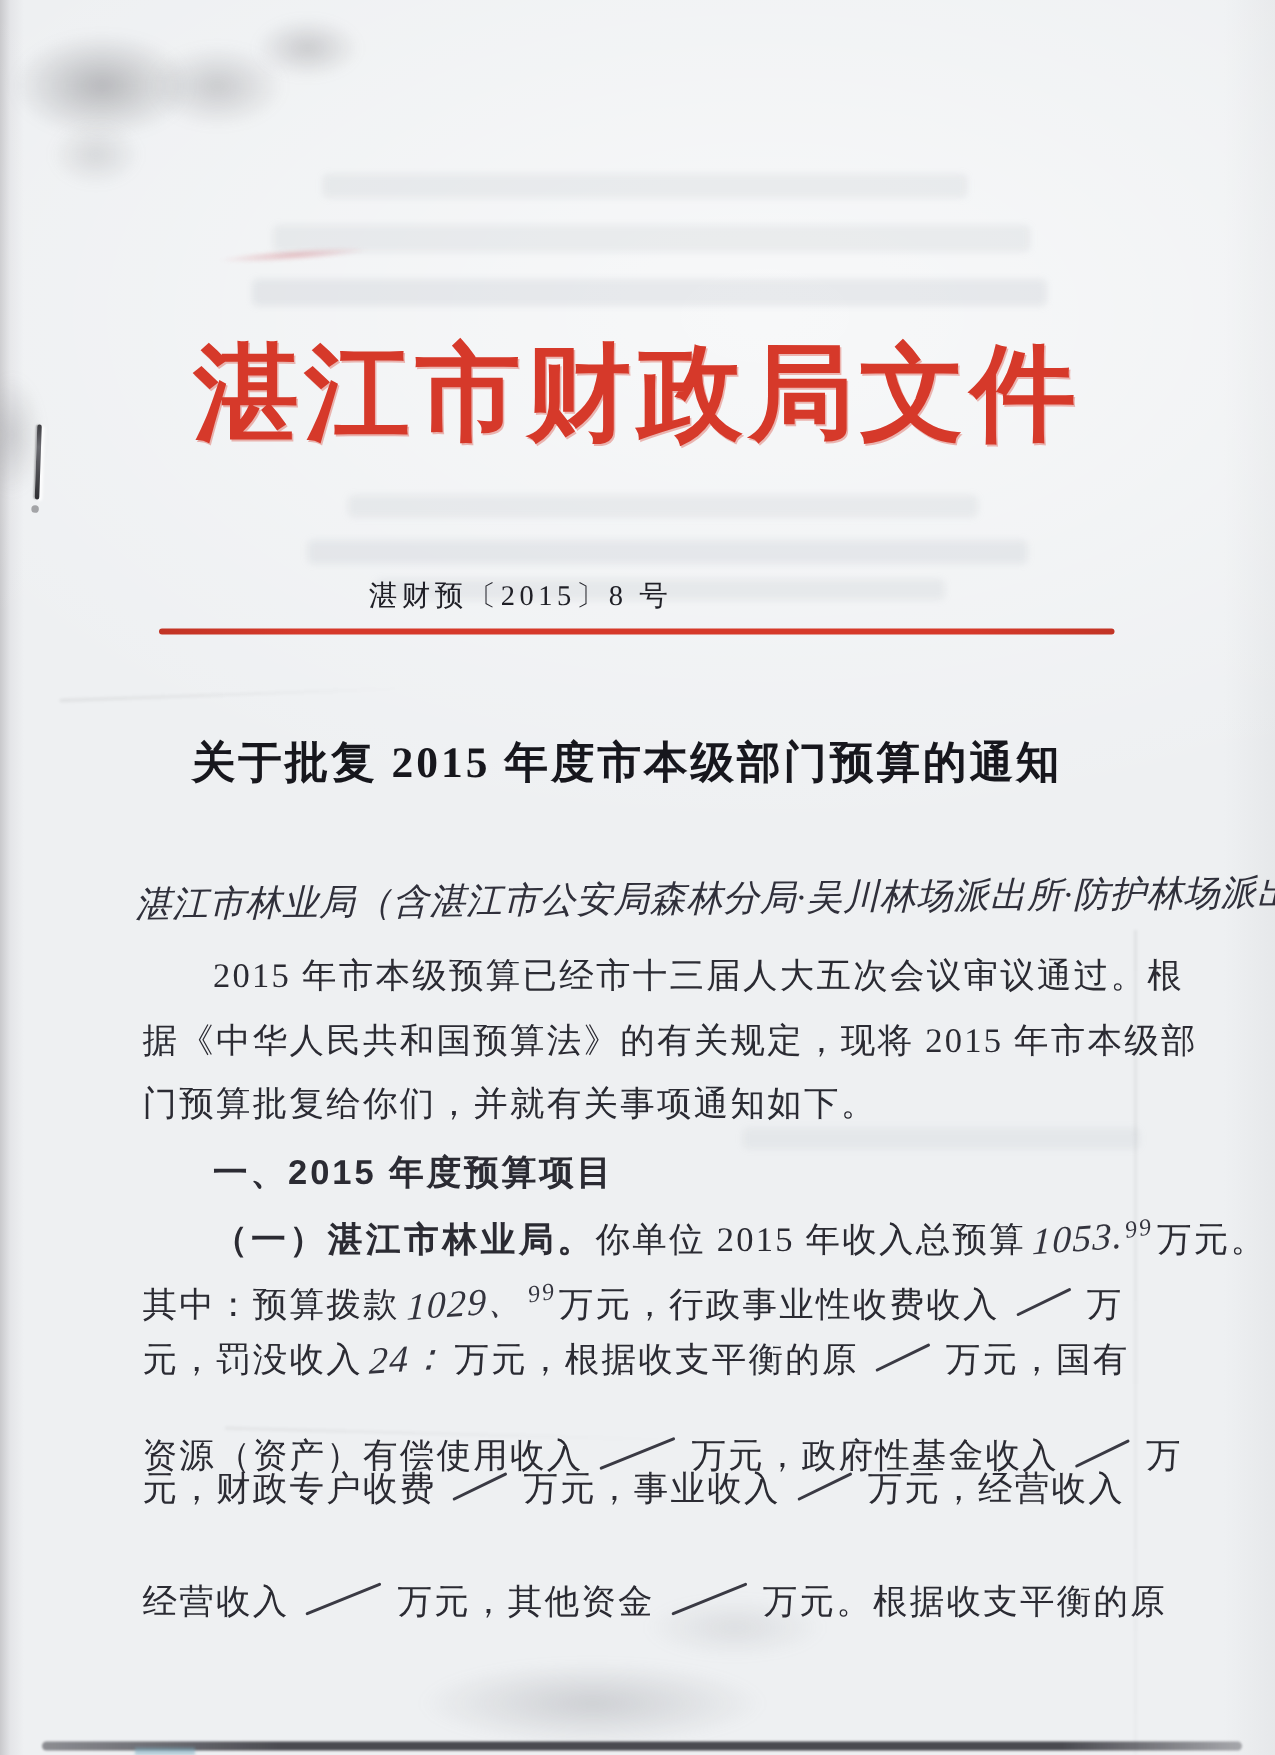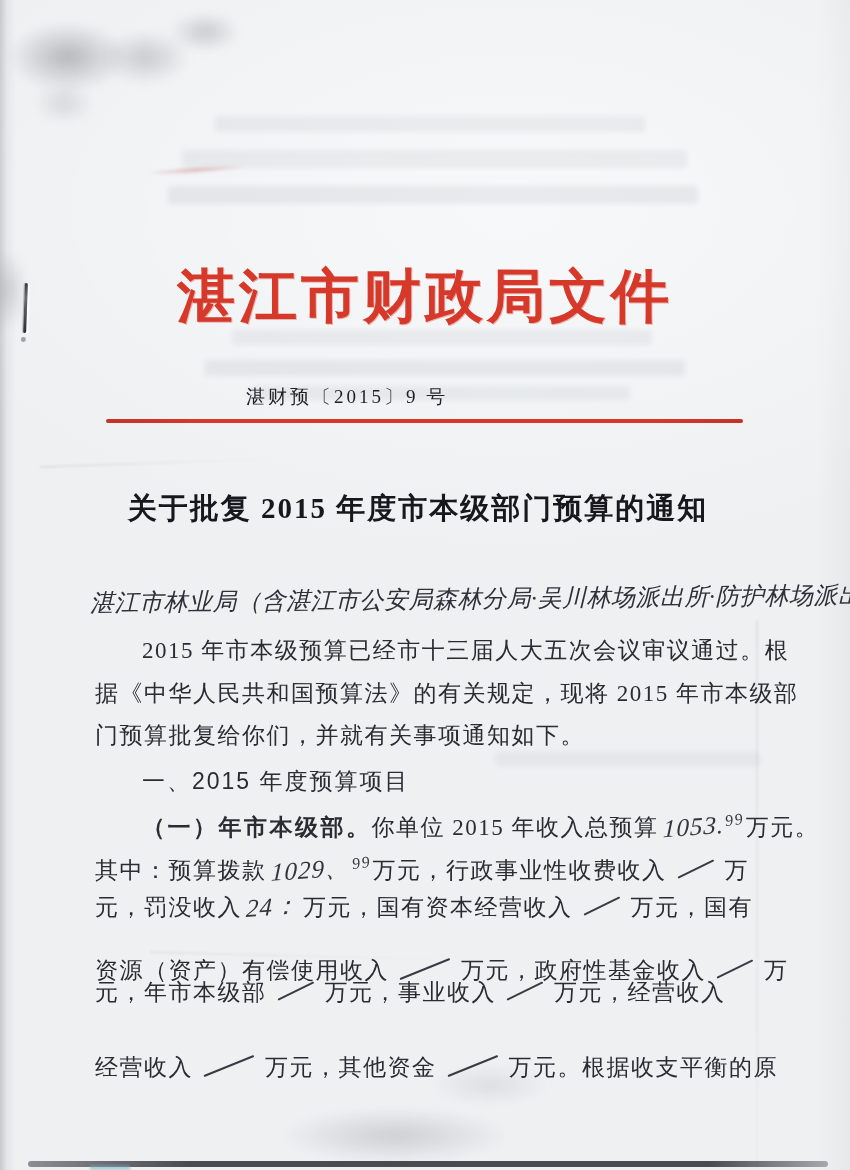--- a/index.html
+++ b/index.html
@@ -43,25 +43,24 @@
   .staple::after{content:"";position:absolute;left:0px;top:54px;width:5px;height:5px;border-radius:50%;background:rgba(70,70,75,.45);}
   .crease1{position:absolute;left:40px;top:462px;width:230px;height:2px;background:linear-gradient(90deg,rgba(0,0,0,.07),rgba(0,0,0,0));transform:rotate(-2deg);filter:blur(1px);}
   .crease2{position:absolute;left:150px;top:955px;width:300px;height:2px;background:linear-gradient(90deg,rgba(0,0,0,.05),rgba(0,0,0,0));transform:rotate(1.5deg);filter:blur(1px);}
   .fold-v{position:absolute;left:756px;top:620px;width:2px;height:550px;background:linear-gradient(180deg,rgba(0,0,0,.06),rgba(0,0,0,.02));filter:blur(1px);}
   .bottom-edge{position:absolute;left:28px;top:1161px;width:800px;height:6px;border-radius:3px;background:linear-gradient(90deg,rgba(60,60,68,.55),rgba(45,45,52,.85) 20%,rgba(45,45,52,.85) 85%,rgba(60,60,68,.4));filter:blur(.6px);}
   .bottom-corner{position:absolute;left:90px;top:1165px;width:40px;height:5px;background:rgba(120,170,190,.5);filter:blur(1px);}
 
   
   .org-title{
     position:absolute;left:0;top:216px;width:850px;text-align:center;
-    font-size:58px;font-weight:bold;letter-spacing:4px;line-height:96px;
+    font-size:70px;font-weight:bold;letter-spacing:4px;line-height:96px;
     color:var(--accent-red);
     text-shadow:1px 1px 0 rgba(214,57,42,.35);
     white-space:nowrap;
-    margin-top:33px;
   }
   .doc-number{
     position:absolute;left:0;top:384px;width:694px;text-align:center;
     font-size:19px;letter-spacing:3px;color:#1f1f26;white-space:nowrap;
   }
   .red-line{
     position:absolute;left:106px;top:419px;width:637px;height:4px;
     background:linear-gradient(90deg,#c23425,var(--accent-red) 15%,var(--accent-red) 85%,#c23425);
     border-radius:2px;
   }
@@ -73,21 +72,21 @@
     position:absolute;left:90px;top:583px;width:760px;
     font-size:24px;color:#30303b;white-space:nowrap;
     font-style:italic;letter-spacing:0.5px;
     transform:rotate(-0.6deg);
   }
   .bline{
     position:absolute;left:95px;width:660px;height:32px;
     font-size:23px;letter-spacing:1.5px;line-height:32px;white-space:nowrap;color:var(--ink);
   }
   .indent{padding-left:47px;}
-  .seg-bold{font-family:"Liberation Sans","DejaVu Sans",sans-serif;font-weight:normal;letter-spacing:2px;}
+  .seg-bold{font-family:"Liberation Sans","DejaVu Sans",sans-serif;font-weight:bold;letter-spacing:2px;}
   .seg-boldkai{font-weight:bold;letter-spacing:2.5px;}
   .hand{
     display:inline-block;font-style:italic;font-size:25px;letter-spacing:1px;color:#34343e;
     transform:rotate(-4deg) skewX(-6deg);margin:0 4px;
   }
   .hand-sup{
     display:inline-block;font-style:italic;font-size:16px;color:#34343e;
     vertical-align:10px;transform:rotate(-8deg);margin-left:-3px;margin-right:2px;
   }
   .slash{display:inline-block;position:relative;width:40px;height:24px;margin:0 9px;vertical-align:-3px;}
@@ -122,51 +121,51 @@
   <div class="ghost g6"></div>
   <div class="ghost g7"></div>
   <div class="staple"></div>
   <div class="crease1"></div>
   <div class="crease2"></div>
   <div class="fold-v"></div>
   <div class="bottom-edge"></div>
   <div class="bottom-corner"></div>
 
   <div class="org-title">湛江市财政局文件</div>
-  <div class="doc-number">湛财预〔2015〕9 号</div>
+  <div class="doc-number">湛财预〔2015〕8 号</div>
   <div class="red-line"></div>
 
   <div class="subject">关于批复 2015 年度市本级部门预算的通知</div>
 
   <div class="recipient">湛江市林业局（含湛江市公安局森林分局·吴川林场派出所·防护林场派出所）；</div>
 
   <div class="bline l0 indent">
     <span>2015 年市本级预算已经市十三届人大五次会议审议通过。根</span>
   </div>
   <div class="bline l1">
     <span>据《中华人民共和国预算法》的有关规定，现将 2015 年市本级部</span>
   </div>
   <div class="bline l2">
     <span>门预算批复给你们，并就有关事项通知如下。</span>
   </div>
   <div class="bline l3 indent">
     <span class="seg-bold">一、2015 年度预算项目</span>
   </div>
   <div class="bline l4 indent">
-    <span class="seg-boldkai">（一）年市本级部。</span><span>你单位 2015 年收入总预算</span><span class="hand">1053.</span><span class="hand-sup">99</span><span>万元。</span>
+    <span class="seg-boldkai">（一）湛江市林业局。</span><span>你单位 2015 年收入总预算</span><span class="hand">1053.</span><span class="hand-sup">99</span><span>万元。</span>
   </div>
   <div class="bline l5">
     <span>其中：预算拨款</span><span class="hand">1029、</span><span class="hand-sup">99</span><span>万元，行政事业性收费收入</span><span class="slash"></span><span>万</span>
   </div>
   <div class="bline l6">
-    <span>元，罚没收入</span><span class="hand">24：</span><span>万元，国有资本经营收入</span><span class="slash"></span><span>万元，国有</span>
+    <span>元，罚没收入</span><span class="hand">24：</span><span>万元，根据收支平衡的原</span><span class="slash"></span><span>万元，国有</span>
   </div>
   <div class="bline l7">
     <span>资源（资产）有偿使用收入</span><span class="slash wide"></span><span>万元，政府性基金收入</span><span class="slash"></span><span>万</span>
   </div>
   <div class="bline l8">
-    <span>元，年市本级部</span><span class="slash"></span><span>万元，事业收入</span><span class="slash"></span><span>万元，经营收入</span>
+    <span>元，财政专户收费</span><span class="slash"></span><span>万元，事业收入</span><span class="slash"></span><span>万元，经营收入</span>
   </div>
   <div class="bline l9">
     <span>经营收入</span><span class="slash wide"></span><span>万元，其他资金</span><span class="slash wide"></span><span>万元。根据收支平衡的原</span>
   </div>
 
 </div>
 
 </body></html>

